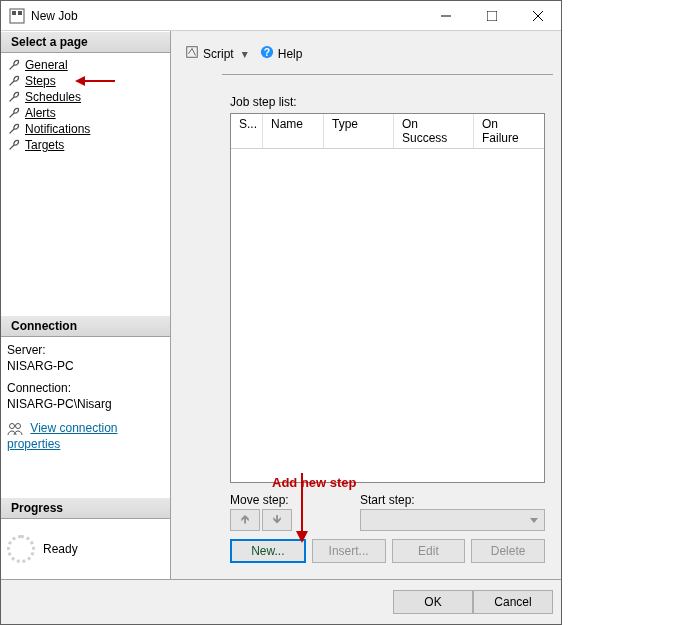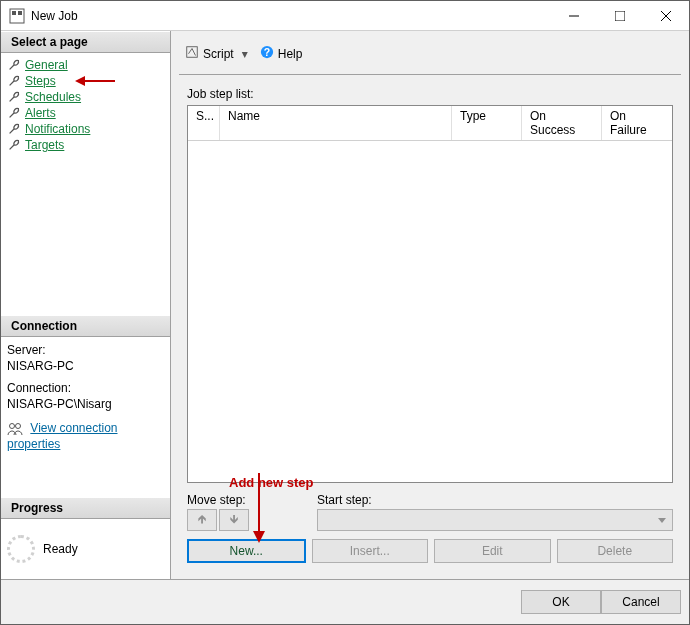--- a/index.html
+++ b/index.html
@@ -1,39 +1,39 @@
 <!DOCTYPE html>
 <html><head>
 <meta charset="utf-8">
 <style>
   * { box-sizing: border-box; margin: 0; padding: 0; font-family: "Segoe UI", Tahoma, sans-serif; font-size: 12px; }
   body { background: #fff; }
-  .window { width: 690px; height: 625px; border: 1px solid #606060; background: #f0f0f0; position: relative; display: flex; flex-direction: column; }
+  .window { width: 562px; height: 625px; border: 1px solid #606060; background: #f0f0f0; position: relative; display: flex; flex-direction: column; }
   .titlebar { height: 30px; background: #fff; display: flex; align-items: center; padding-left: 8px; border-bottom: 1px solid #d0d0d0; }
   .titlebar .icon { width: 16px; height: 16px; margin-right: 6px; display:flex; align-items:center; justify-content:center;}
   .titlebar .title { flex: 1; }
   .win-controls { display: flex; height: 100%; }
   .win-btn { width: 46px; height: 100%; display: flex; align-items: center; justify-content: center; }
   .win-btn svg { width: 10px; height: 10px; }
   .body { flex: 1; display: flex; overflow: hidden; }
   .sidebar { width: 170px; background: #f0f0f0; border-right: 1px solid #a0a0a0; display: flex; flex-direction: column; }
   .section-header { background: linear-gradient(#e8e8e8,#d8d8d8); border-top: 1px solid #fff; border-bottom: 1px solid #a0a0a0; padding: 3px 10px; font-weight: bold; }
   .page-list { background: #fff; padding: 4px 2px; }
   .page-item { display: flex; align-items: center; padding: 1px 4px; gap: 4px; position: relative; }
   .page-item .wrench { width: 14px; height: 14px; display:flex; align-items:center; justify-content:center;}
-  .page-item .label { color: #15803d; text-decoration: underline; }
+  .page-item .label { color: #000000; text-decoration: underline; }
   .conn-body { background: #fff; padding: 6px; flex: 0 0 auto; }
   .conn-body .row { margin-bottom: 2px; }
   .spacer-sidebar { flex:1; background:#fff;}
   .progress-body { background:#fff; padding:6px; display:flex; align-items:center; gap:8px; height:60px;}
   .spinner { width:28px; height:28px; border:3px dotted #d0d0d0; border-radius:50%; }
   .main { flex: 1; background: #f0f0f0; display:flex; flex-direction:column; padding:8px 8px 0 8px; gap:6px;}
   .toolbar { display:flex; align-items:center; gap:4px; padding:4px 2px;}
   .toolbar .btn { display:flex; align-items:center; gap:4px; padding:2px 4px;}
-  .content { flex:1; background:#f0f0f0; border-top:1px solid #a0a0a0; padding:12px 8px 8px 8px; display:flex; flex-direction:column;}
+  .content { flex:1; background:#f0f0f0; border-top:1px solid #a0a0a0; padding:20px 8px 8px 8px; display:flex; flex-direction:column;margin-left:43px;}
   .list-label { margin-bottom:4px;}
   .list-box { flex:1; background:#fff; border:1px solid #888; display:flex; flex-direction:column; min-height:0;}
   .list-head { display:flex; border-bottom:1px solid #d0d0d0; background:#fff;}
   .list-head div { padding:3px 8px; border-right:1px solid #e0e0e0; }
   .col-s { width:32px;} .col-name{flex:1;} .col-type{width:70px;} .col-succ{width:80px;} .col-fail{width:70px;}
   .controls { display:flex; align-items:flex-start; gap:20px; margin-top:10px;}
   .move-block { width:110px; }
   .move-btns { display:flex; gap:2px; margin-top:2px;}
   .arrow-btn { width:30px; height:22px; border:1px solid #b0b0b0; background:#e5e5e5; display:flex; align-items:center; justify-content:center; color:#909090;}
   .start-block { flex:1;}

